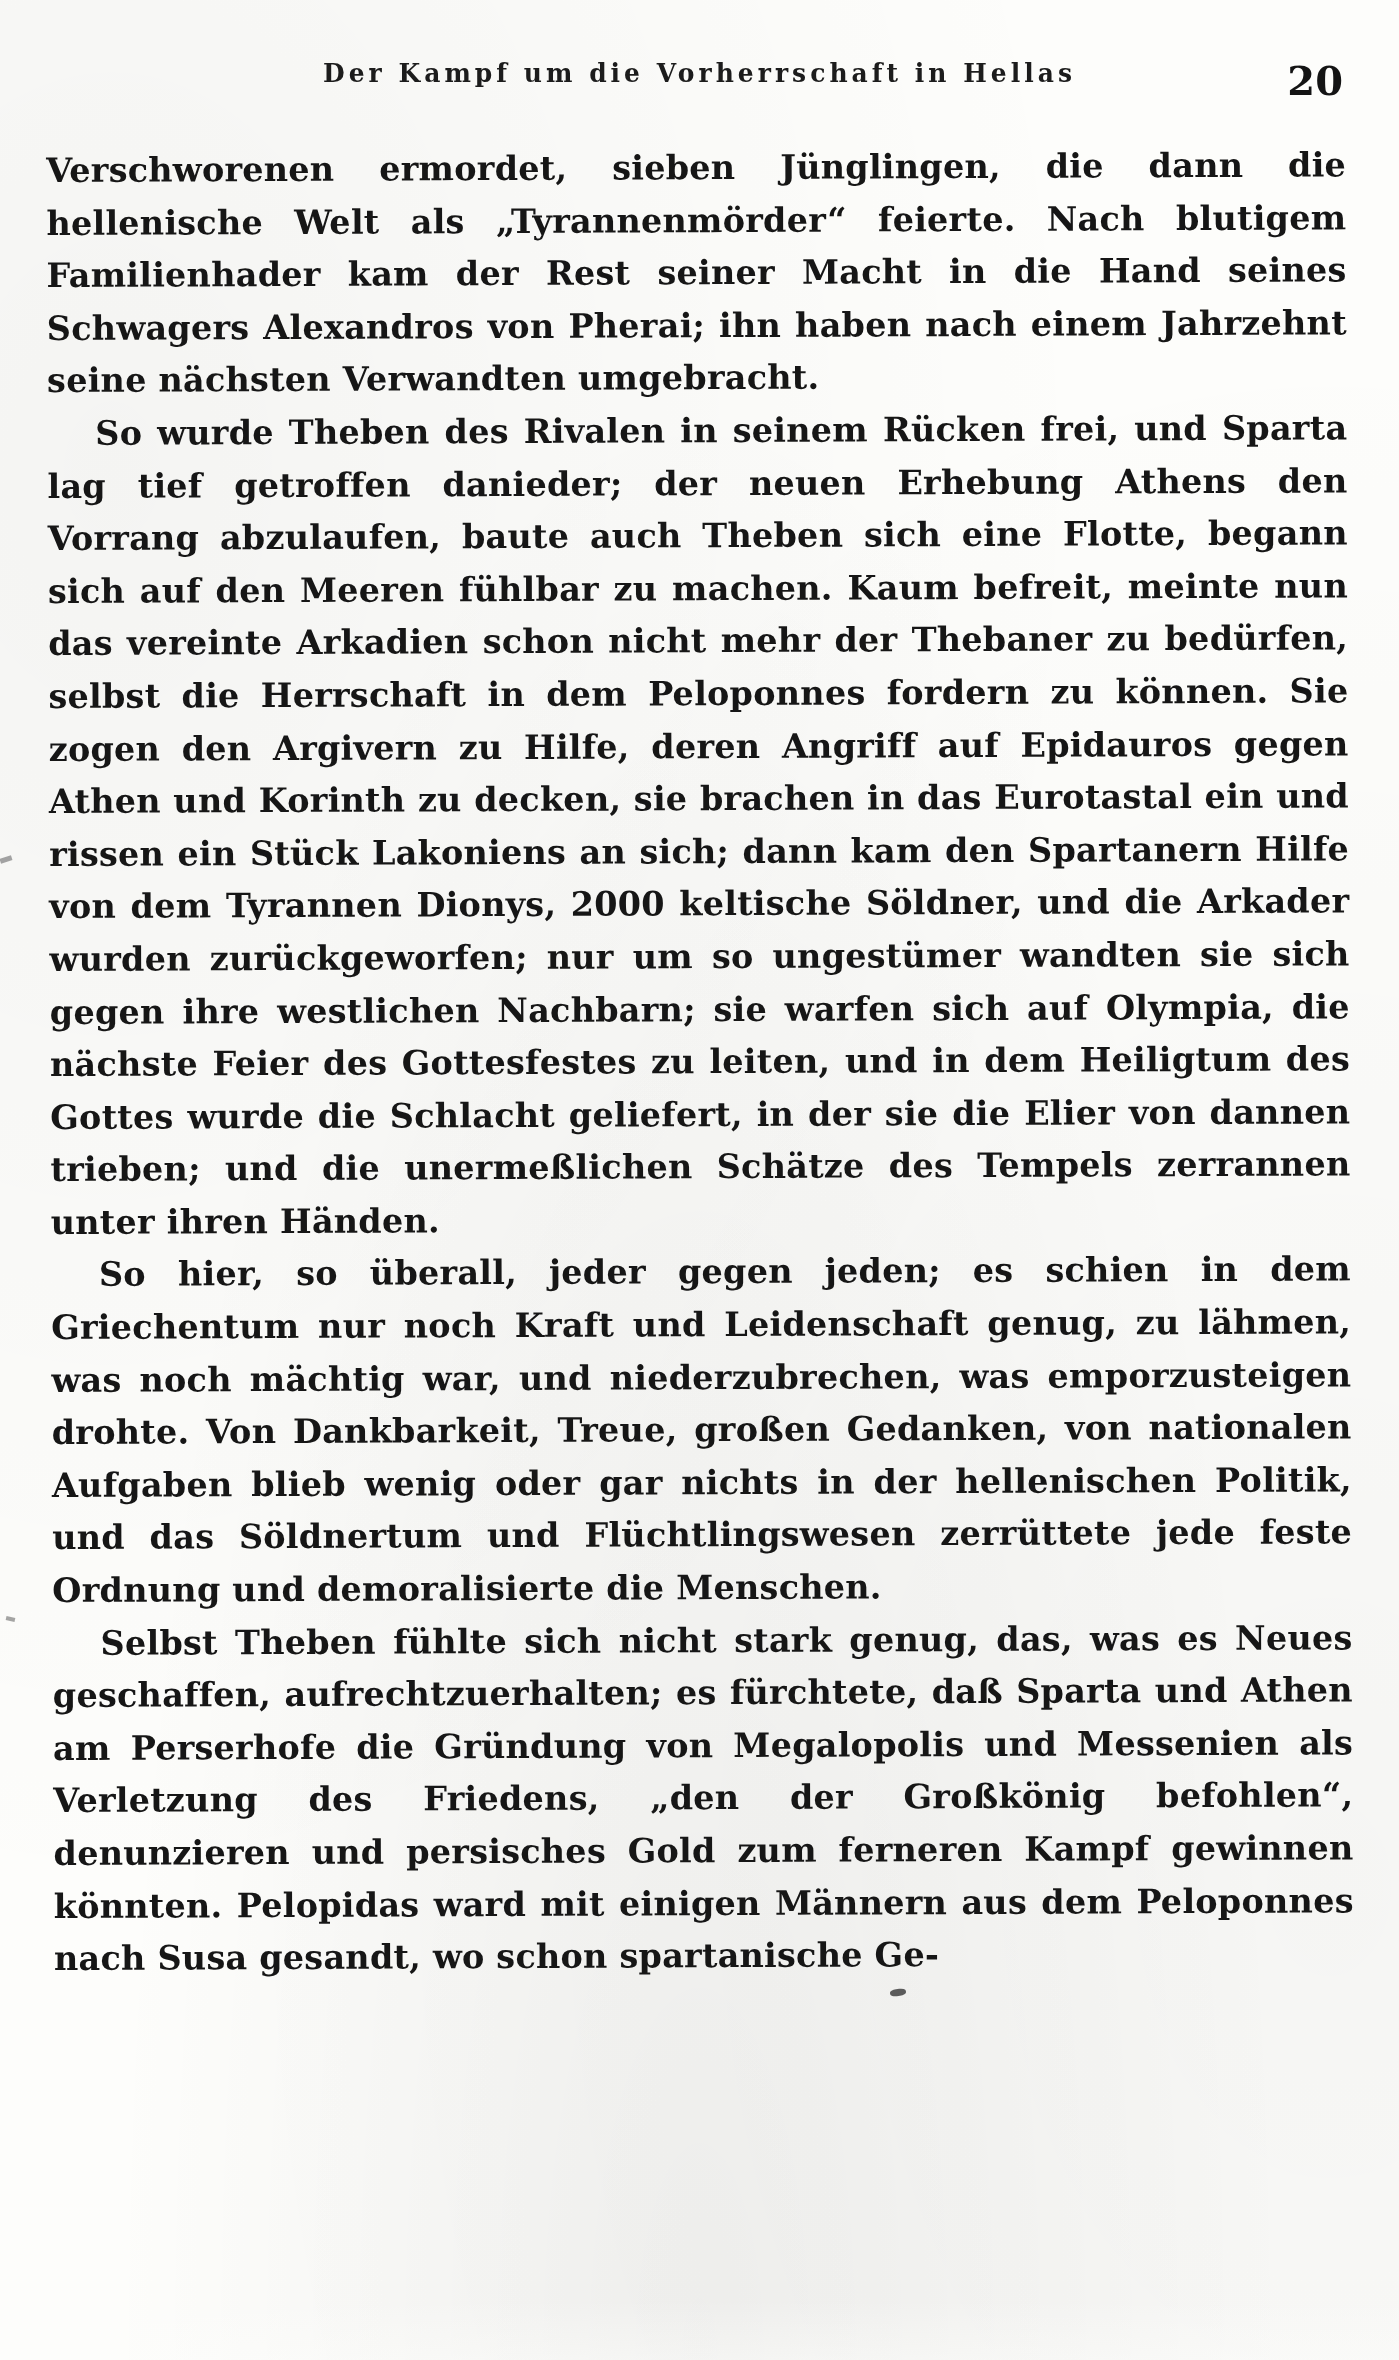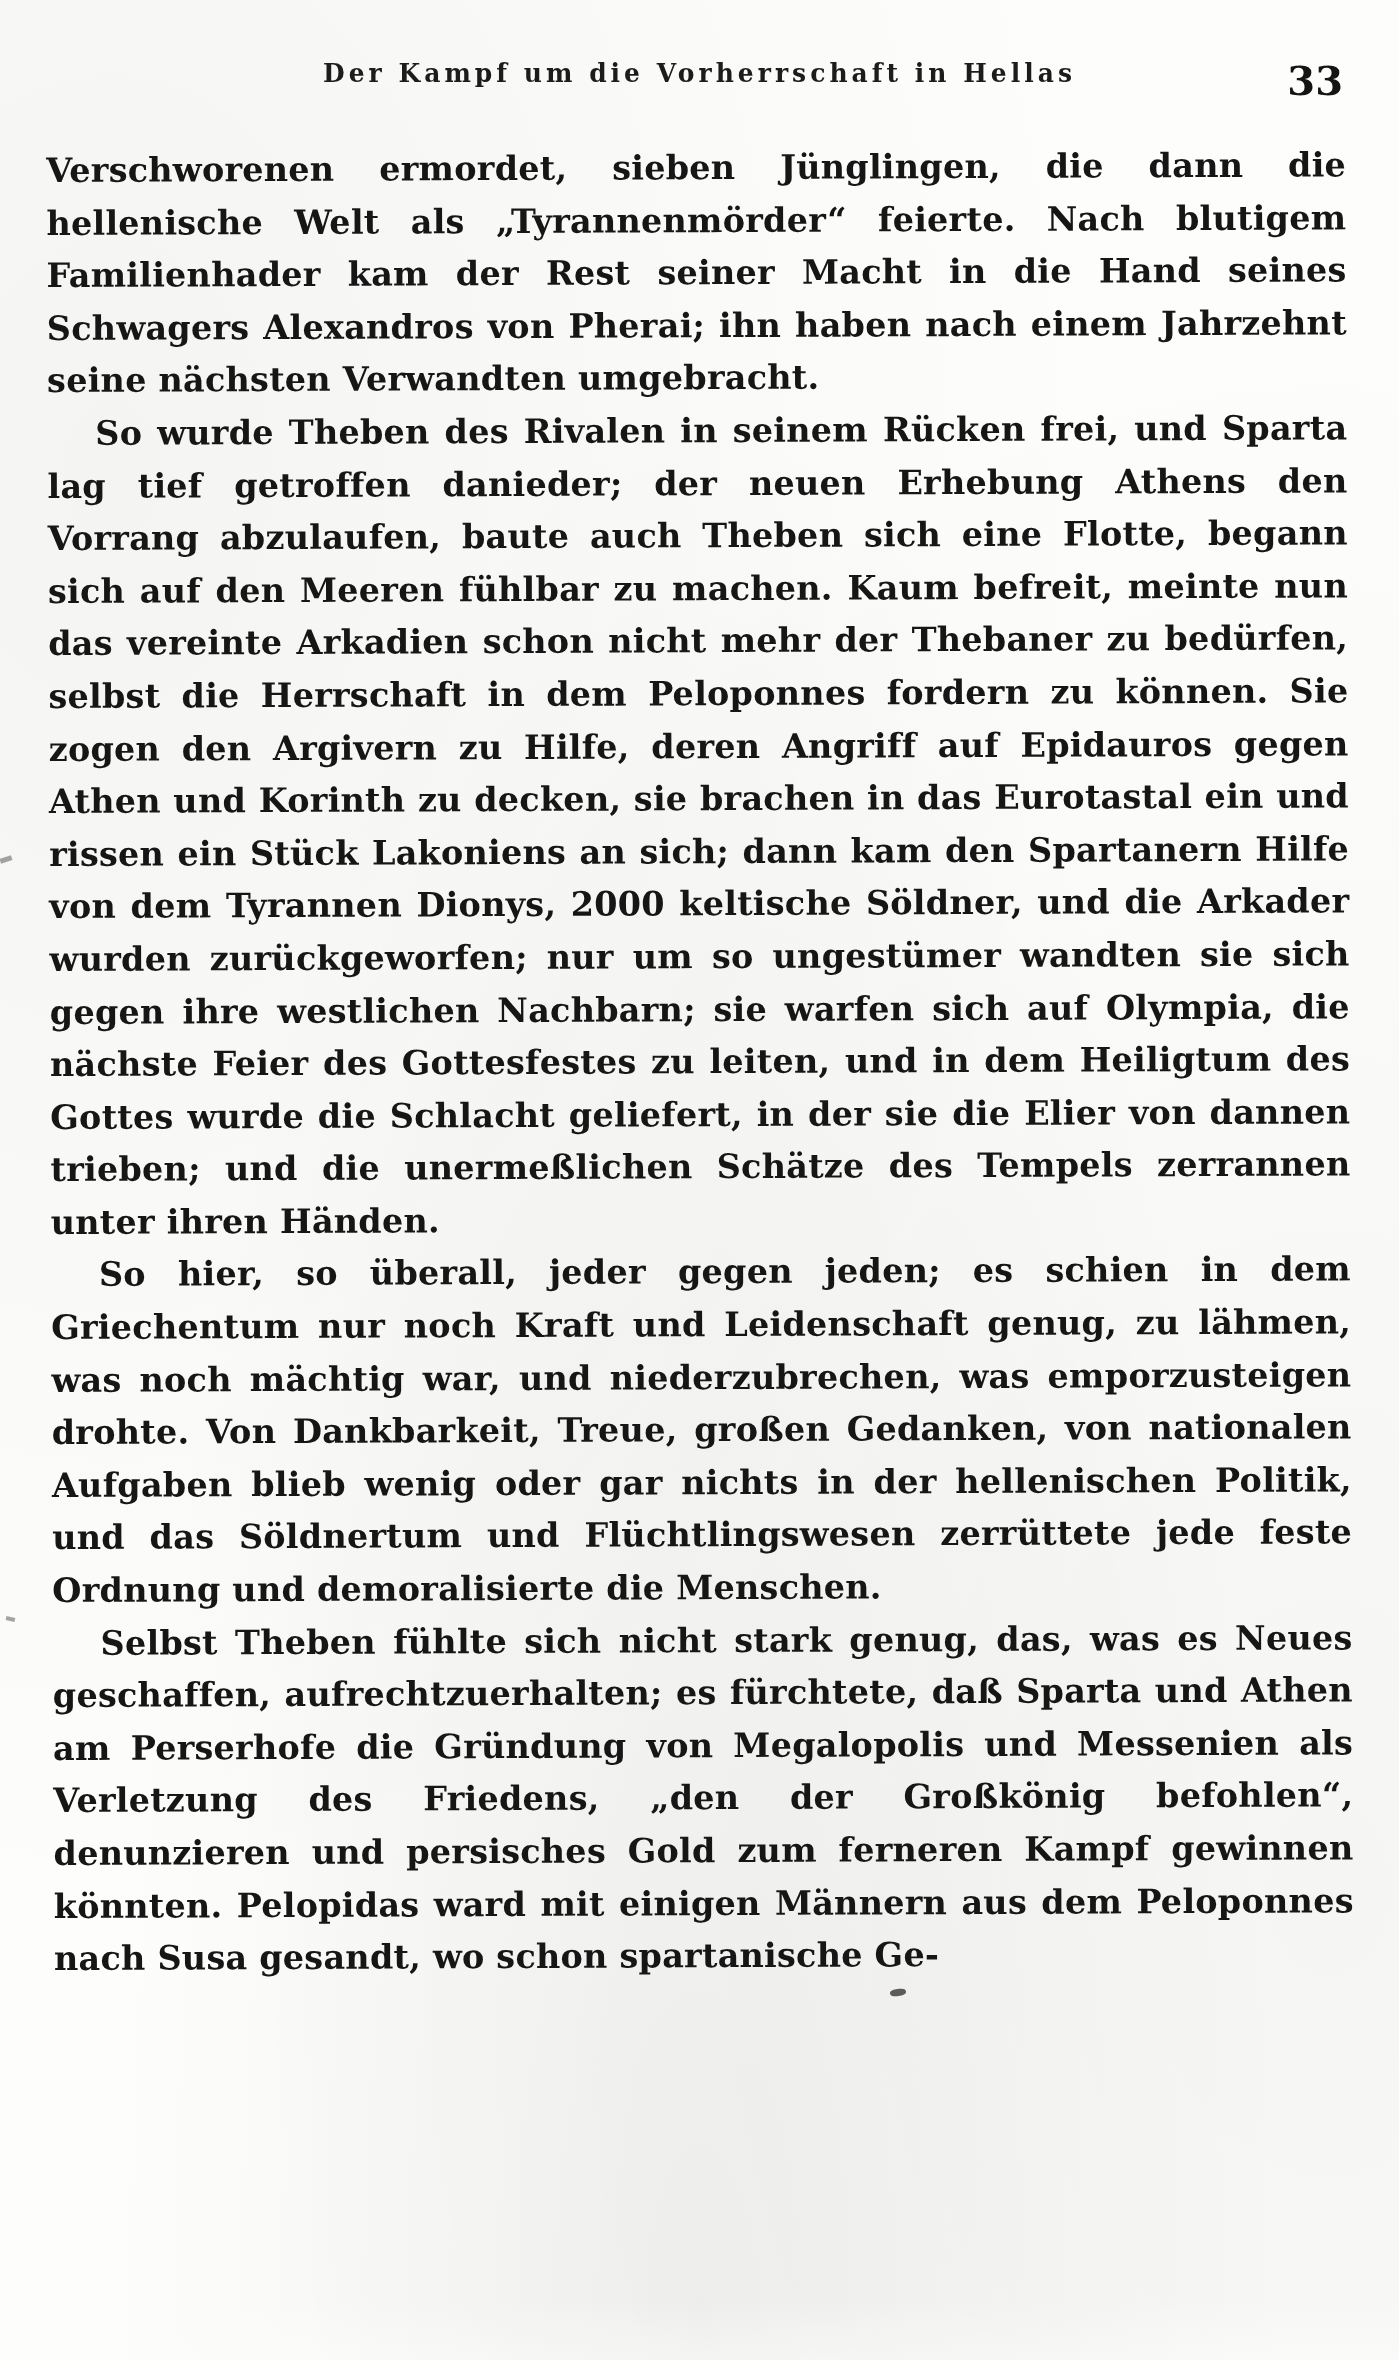--- a/index.html
+++ b/index.html
@@ -124,21 +124,21 @@
   }
 </style>
 </head>
 <body>
 
 <div class="page">
   <div class="content">
 
     <div class="running-head fr">Der Kampf um die Vorherrschaft in Hellas</div>
 
-    <div class="folio">33</div>
+    <div class="folio">20</div>
 
     <div class="body-text fr">
       <p class="noindent">Verschworenen ermordet, sieben Jünglingen, die dann die hellenische Welt als „Tyrannenmörder“ feierte. Nach blutigem Familienhader kam der Rest seiner Macht in die Hand seines Schwagers Alexandros von Pherai; ihn haben nach einem Jahrzehnt seine nächsten Verwandten umgebracht.</p>
       <p>So wurde Theben des Rivalen in seinem Rücken frei, und Sparta lag tief getroffen danieder; der neuen Erhebung Athens den Vorrang abzulaufen, baute auch Theben sich eine Flotte, begann sich auf den Meeren fühlbar zu machen. Kaum befreit, meinte nun das vereinte Arkadien schon nicht mehr der Thebaner zu bedürfen, selbst die Herrschaft in dem Peloponnes fordern zu können. Sie zogen den Argivern zu Hilfe, deren Angriff auf Epidauros gegen Athen und Korinth zu decken, sie brachen in das Eurotastal ein und rissen ein Stück Lakoniens an sich; dann kam den Spartanern Hilfe von dem Tyrannen Dionys, 2000 keltische Söldner, und die Arkader wurden zurückgeworfen; nur um so ungestümer wandten sie sich gegen ihre westlichen Nachbarn; sie warfen sich auf Olympia, die nächste Feier des Gottesfestes zu leiten, und in dem Heiligtum des Gottes wurde die Schlacht geliefert, in der sie die Elier von dannen trieben; und die unermeßlichen Schätze des Tempels zerrannen unter ihren Händen.</p>
       <p>So hier, so überall, jeder gegen jeden; es schien in dem Griechentum nur noch Kraft und Leidenschaft genug, zu lähmen, was noch mächtig war, und niederzubrechen, was emporzusteigen drohte. Von Dankbarkeit, Treue, großen Gedanken, von nationalen Aufgaben blieb wenig oder gar nichts in der hellenischen Politik, und das Söldnertum und Flüchtlingswesen zerrüttete jede feste Ordnung und demoralisierte die Menschen.</p>
       <p>Selbst Theben fühlte sich nicht stark genug, das, was es Neues geschaffen, aufrechtzuerhalten; es fürchtete, daß Sparta und Athen am Perserhofe die Gründung von Megalopolis und Messenien als Verletzung des Friedens, „den der Großkönig befohlen“, denunzieren und persisches Gold zum ferneren Kampf gewinnen könnten. Pelopidas ward mit einigen Männern aus dem Peloponnes nach Susa gesandt, wo schon spartanische Ge-</p>
     </div>
 
     <div class="edge-mark m1"></div>
     <div class="edge-mark m2"></div>

